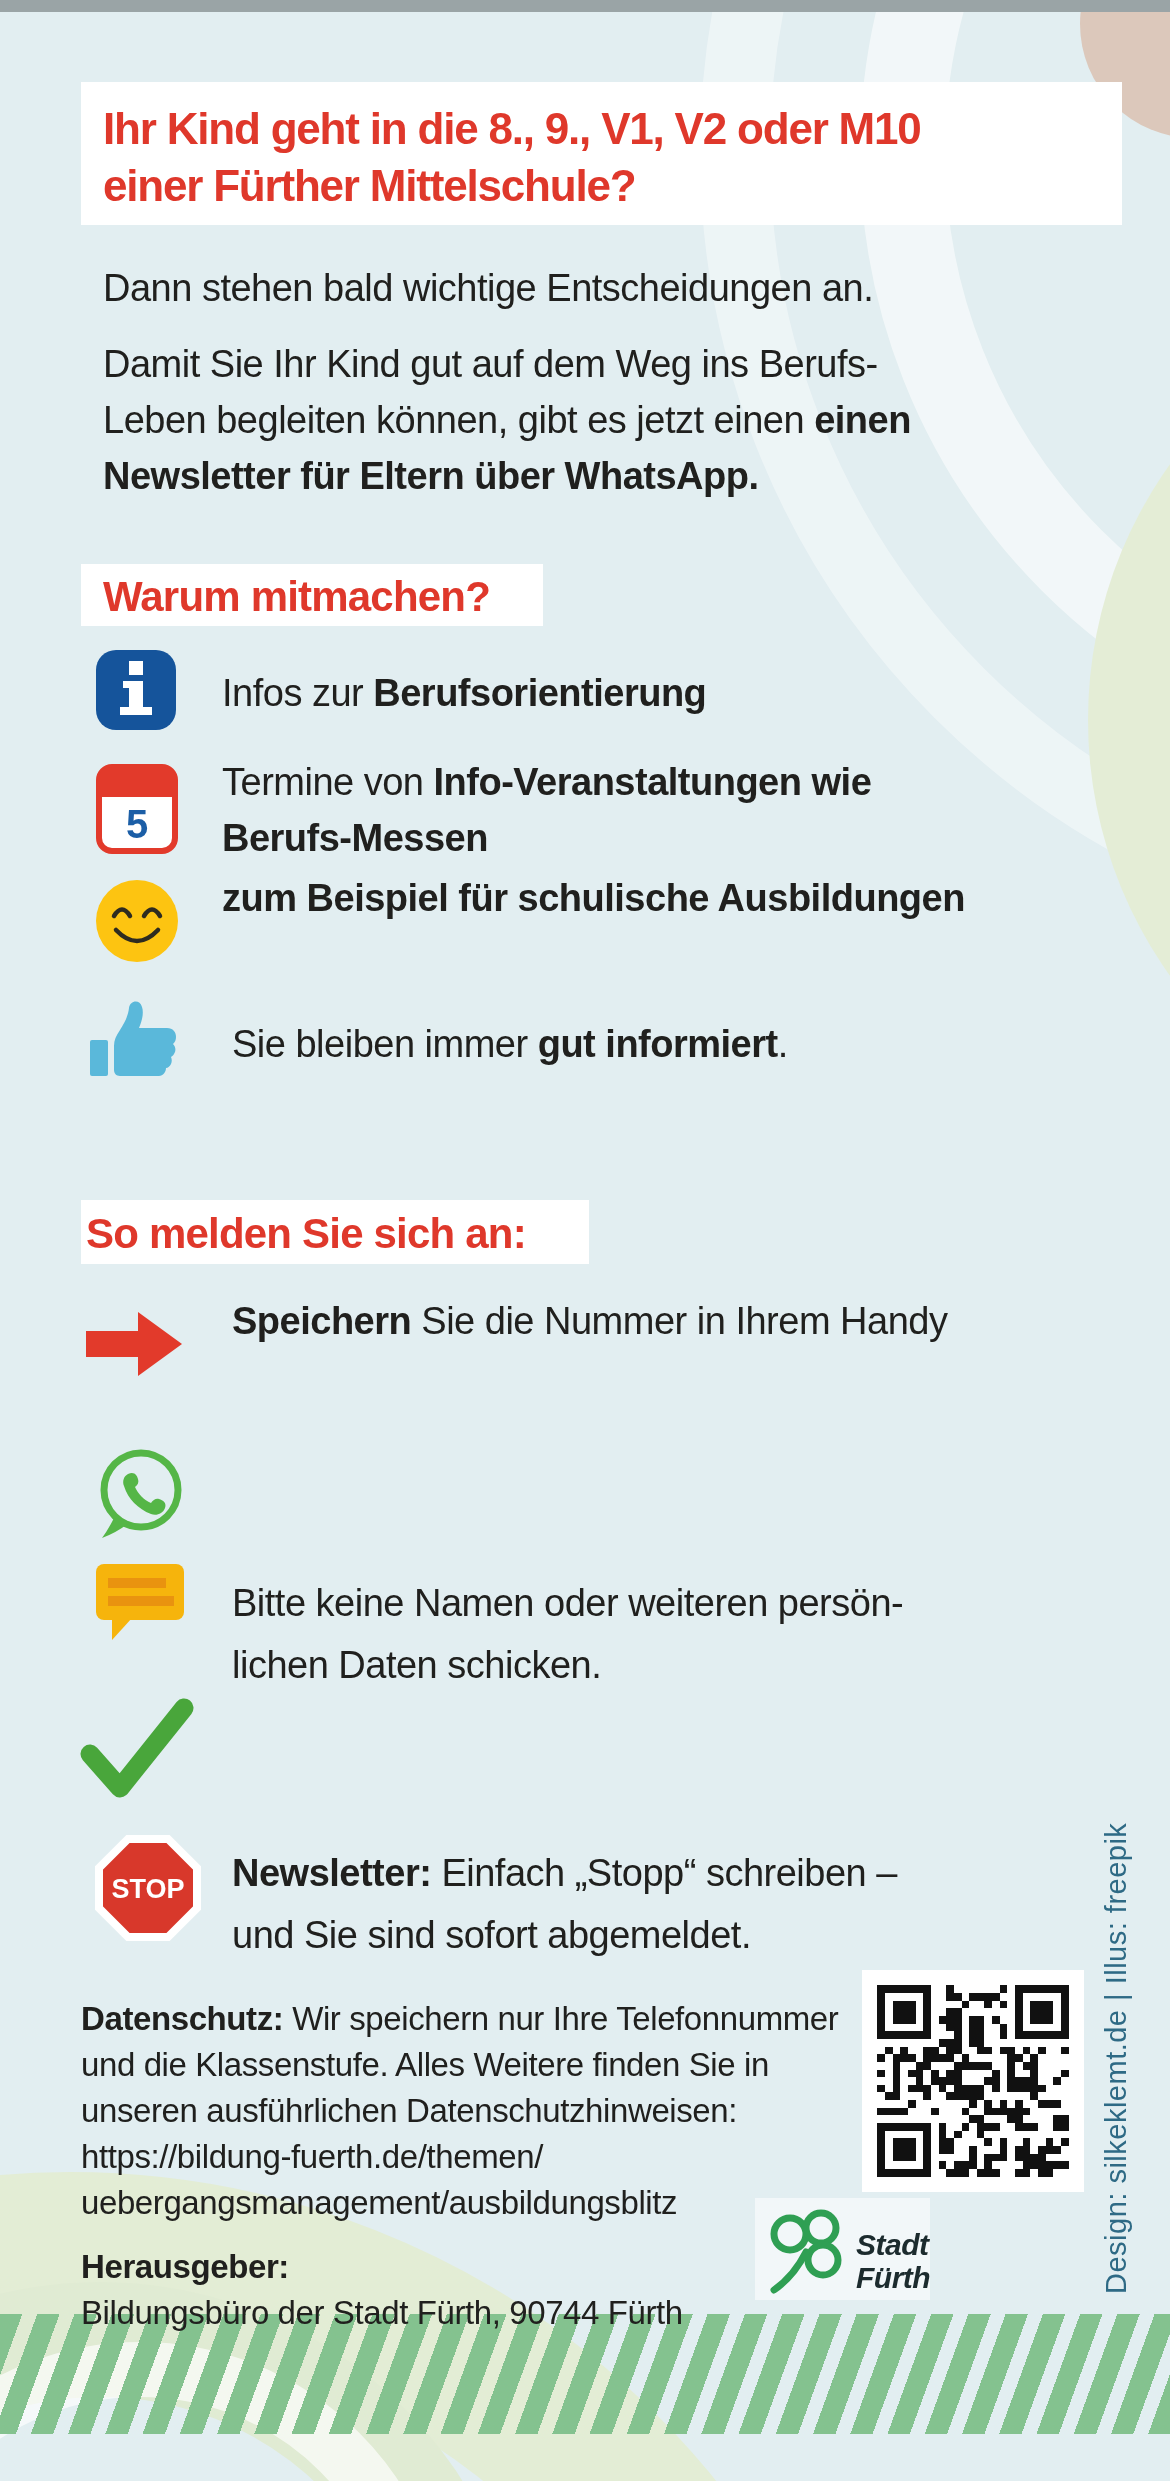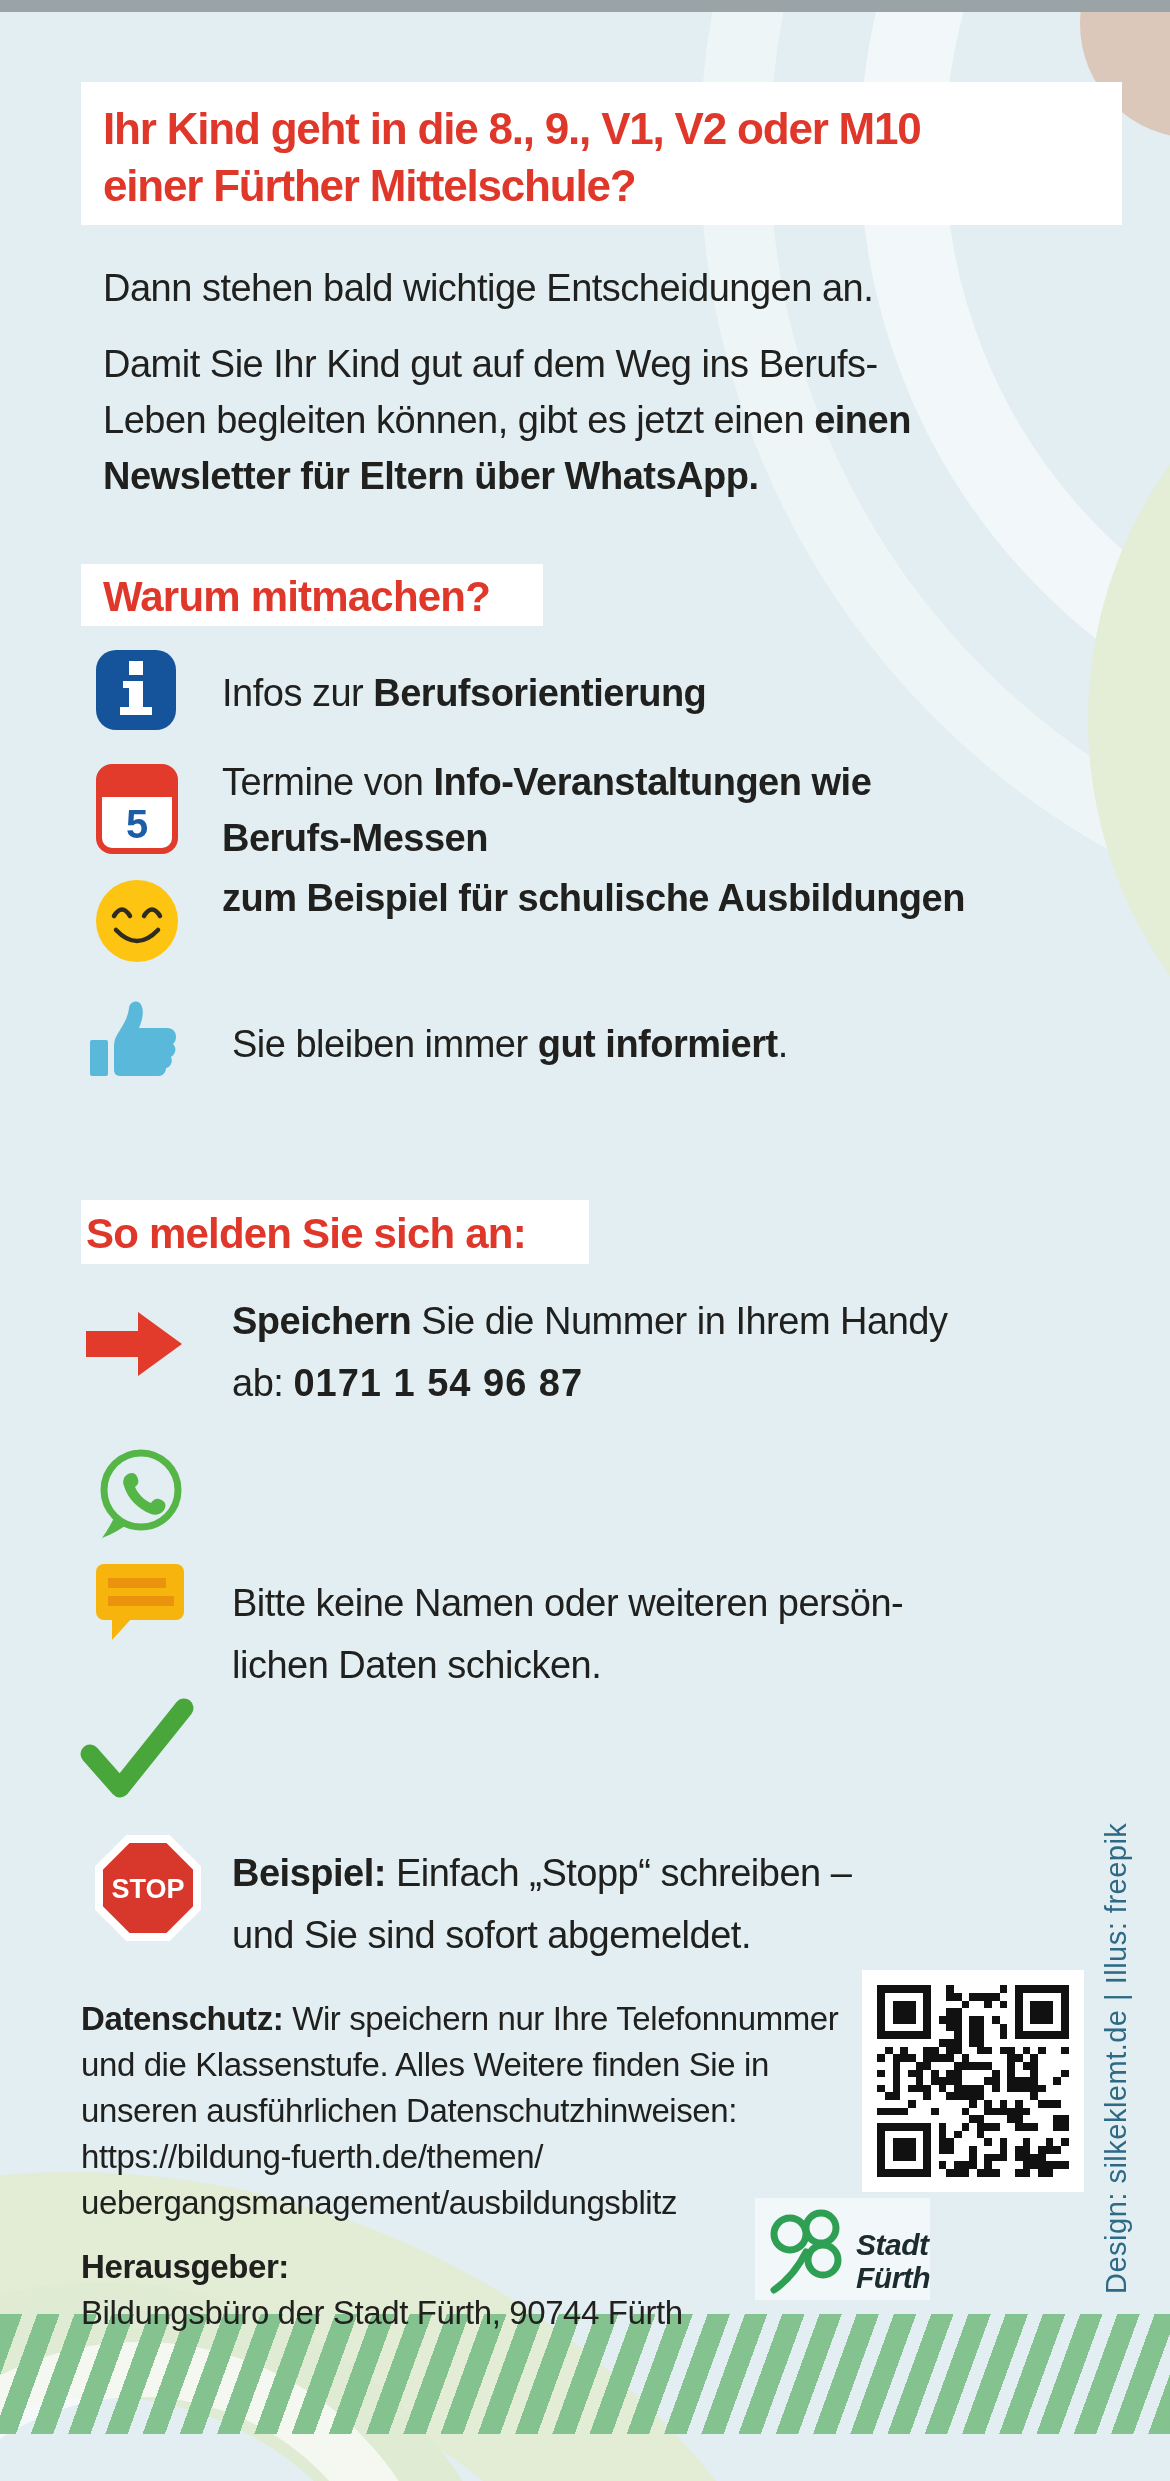--- a/index.html
+++ b/index.html
@@ -119,21 +119,20 @@
     <div class="sechead nowrap" style="padding:10px 0 0 5px;">So melden Sie sich an:</div>
   </div>
 
   <div class="abs" style="left:86px;top:1292px;">
     <svg width="96" height="80" viewBox="0 0 96 80">
       <polygon points="0,27 52,27 52,8 96,40 52,72 52,53 0,53" fill="#e23a2b"></polygon>
     </svg>
   </div>
   <div class="abs step-line nowrap" style="left:232px;top:1278px;">
     <div><span class="b">Speichern</span><span> Sie die Nummer in Ihrem Handy</span></div>
-    <div><span>ab: </span><span class="b" style="letter-spacing:1px;">0171 1 54 96 87</span></div>
   </div>
 
   <div class="abs" style="left:96px;top:1436px;">
     <svg width="88" height="90" viewBox="0 0 88 90">
       <circle cx="45" cy="42" r="37" fill="none" stroke="#55b647" stroke-width="7"></circle>
       <path d="M18 70 Q12 82 6 90 Q22 84 34 74 z" fill="#55b647"></path>
       <path d="M32 26 c6 -3 9 1 10 5 c1 3 0 6 -3 8 c3 7 9 13 16 16 c2 -3 5 -5 8 -4 c4 1 8 4 6 9 c-2 6 -9 8 -14 6 c-13 -5 -23 -15 -27 -28 c-2 -5 0 -10 4 -12 z" fill="#55b647"></path>
     </svg>
   </div>
 
@@ -156,21 +155,21 @@
     </svg>
   </div>
 
   <div class="abs" style="left:94px;top:1822px;">
     <svg width="108" height="108" viewBox="0 0 108 108">
       <polygon points="34,5 74,5 103,34 103,74 74,103 34,103 5,74 5,34" fill="#d8382b" stroke="#ffffff" stroke-width="8"></polygon>
       <text x="54" y="64" text-anchor="middle" font-family="Liberation Sans, sans-serif" font-size="27" font-weight="700" fill="#ffffff">STOP</text>
     </svg>
   </div>
   <div class="abs step-line nowrap" style="left:232px;top:1830px;">
-    <div><span class="b">Beispiel:</span><span> Einfach „Stopp“ schreiben –</span></div>
+    <div><span class="b">Newsletter:</span><span> Einfach „Stopp“ schreiben –</span></div>
     <div>und Sie sind sofort abgemeldet.</div>
   </div>
 
   <div class="abs small-line nowrap" style="left:81px;top:1984px;">
     <div><span class="b">Datenschutz:</span><span> Wir speichern nur Ihre Telefonnummer</span></div>
     <div>und die Klassenstufe. Alles Weitere finden Sie in</div>
     <div>unseren ausführlichen Datenschutzhinweisen:</div>
     <div>https://bildung-fuerth.de/themen/</div>
     <div>uebergangsmanagement/ausbildungsblitz</div>
   </div>

